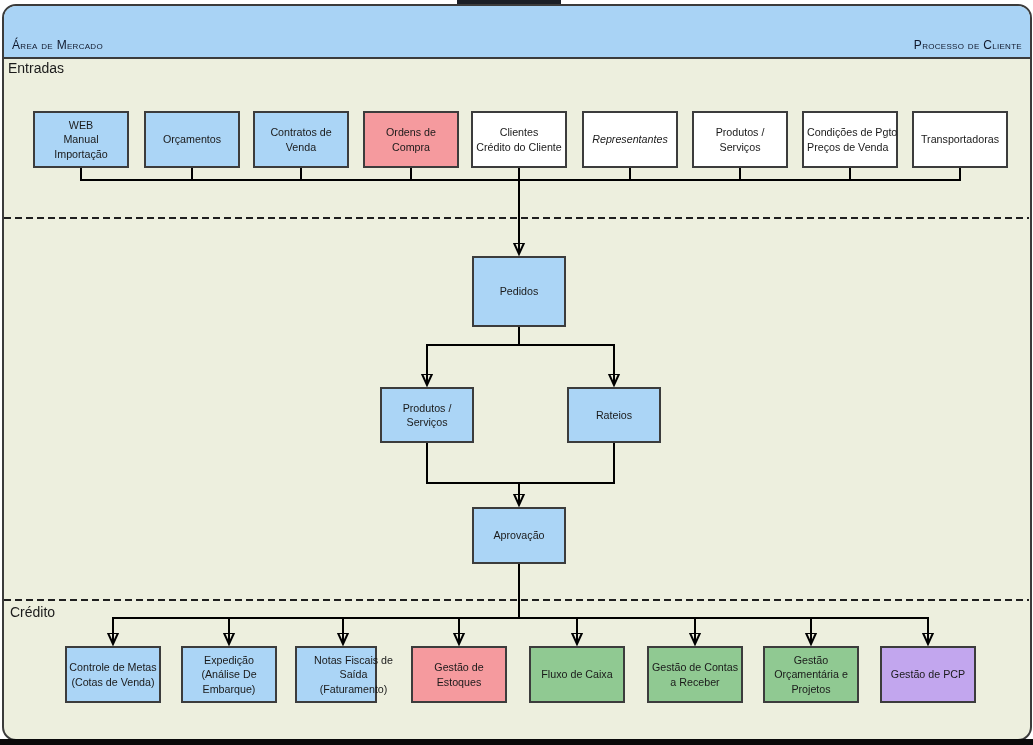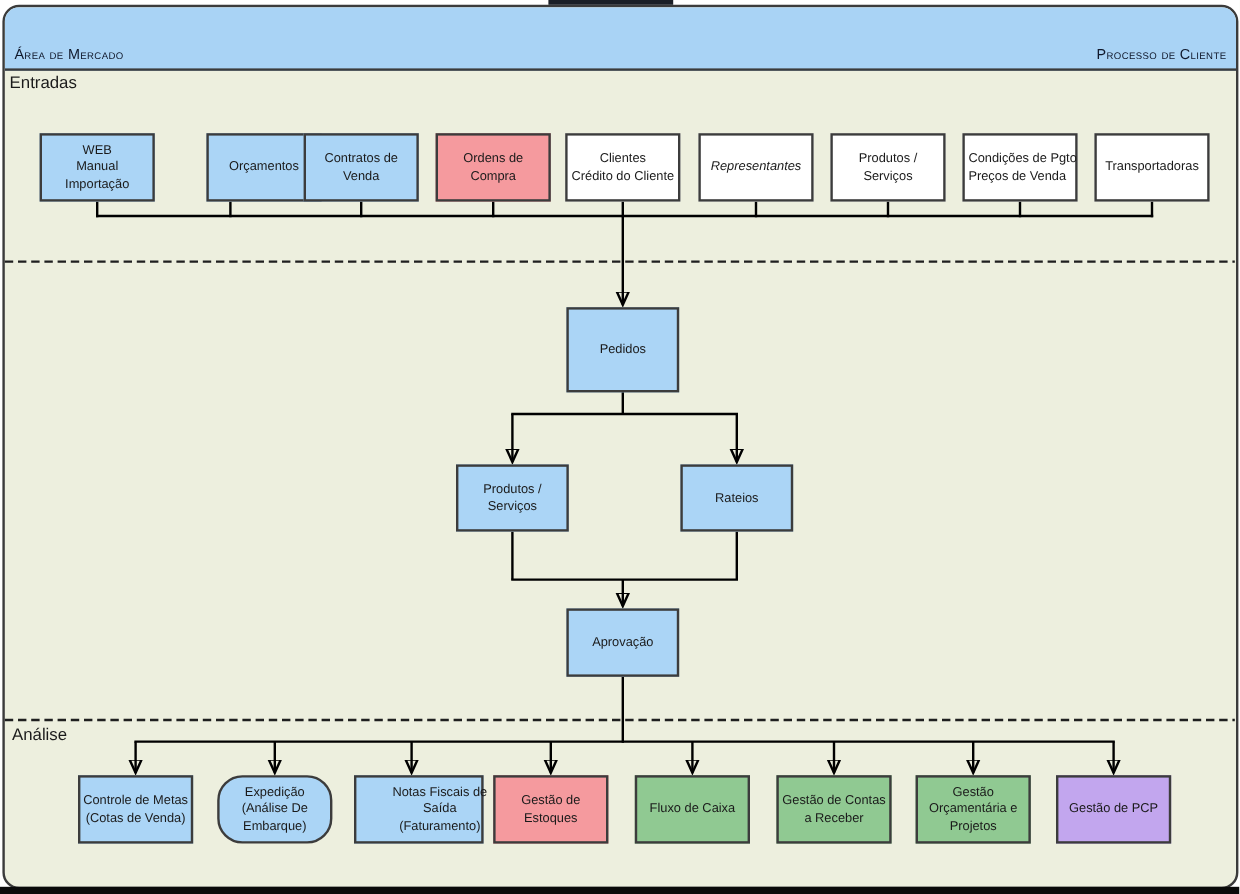--- a/index.html
+++ b/index.html
@@ -45,21 +45,21 @@
   <div class="top-strip"></div>
 
   <div class="panel">
     <div class="header">
       <div class="h-label h-left">Área de Mercado</div>
       <div class="h-label h-right">Processo de Cliente</div>
     </div>
   </div>
 
   <div class="section-label" style="left:8px;top:60px;">Entradas</div>
-  <div class="section-label" style="left:10px;top:604px;">Análise</div>
+  <div class="section-label" style="left:10px;top:604px;">Crédito</div>
 
   <svg class="connectors" viewBox="0 0 1033 745">
     <defs>
       <marker id="ah" markerUnits="userSpaceOnUse" markerWidth="14" markerHeight="14" refX="11" refY="7" orient="auto">
         <path d="M0,2 L11,7 L0,12 Z" fill="#000" stroke="none"></path>
       </marker>
     </defs>
 
     <path d="M81 168 V181 M192 168 V181 M301 168 V181 M411 168 V181 M519 168 V181 M630 168 V181 M740 168 V181 M850 168 V181 M960 168 V181"></path>
     <path class="sq" d="M81 180 H960"></path>
@@ -86,21 +86,21 @@
     <line x1="459" y1="618" x2="459" y2="644" marker-end="url(#ah)"></line>
     <line x1="577" y1="618" x2="577" y2="644" marker-end="url(#ah)"></line>
     <line x1="695" y1="618" x2="695" y2="644" marker-end="url(#ah)"></line>
     <line x1="811" y1="618" x2="811" y2="644" marker-end="url(#ah)"></line>
     <line x1="928" y1="618" x2="928" y2="644" marker-end="url(#ah)"></line>
   </svg>
 
   <div class="flow-box c-blue" style="left:33px;top:111px;width:96px;height:57px;">WEB
 Manual
 Importação</div>
-  <div class="flow-box c-blue" style="left:144px;top:111px;width:96px;height:57px;margin-left:28px;">Orçamentos</div>
+  <div class="flow-box c-blue" style="left:144px;top:111px;width:96px;height:57px;">Orçamentos</div>
   <div class="flow-box c-blue" style="left:253px;top:111px;width:96px;height:57px;">Contratos de
 Venda</div>
   <div class="flow-box c-red" style="left:363px;top:111px;width:96px;height:57px;">Ordens de
 Compra</div>
   <div class="flow-box c-white" style="left:471px;top:111px;width:96px;height:57px;">Clientes
 Crédito do Cliente</div>
   <div class="flow-box c-white" style="left:582px;top:111px;width:96px;height:57px;font-style:italic;">Representantes</div>
   <div class="flow-box c-white" style="left:692px;top:111px;width:96px;height:57px;">Produtos /
 Serviços</div>
   <div class="flow-box c-white align-left" style="left:802px;top:111px;width:96px;height:57px;">Condições de Pgto
@@ -108,24 +108,24 @@
   <div class="flow-box c-white" style="left:912px;top:111px;width:96px;height:57px;">Transportadoras</div>
 
   <div class="flow-box c-blue" style="left:472px;top:256px;width:94px;height:71px;">Pedidos</div>
   <div class="flow-box c-blue" style="left:380px;top:387px;width:94px;height:56px;">Produtos /
 Serviços</div>
   <div class="flow-box c-blue" style="left:567px;top:387px;width:94px;height:56px;">Rateios</div>
   <div class="flow-box c-blue" style="left:472px;top:507px;width:94px;height:57px;">Aprovação</div>
 
   <div class="flow-box c-blue" style="left:65px;top:646px;width:96px;height:57px;">Controle de Metas
 (Cotas de Venda)</div>
-  <div class="flow-box c-blue" style="left:181px;top:646px;width:96px;height:57px;border-radius:21px;">Expedição
+  <div class="flow-box c-blue" style="left:181px;top:646px;width:96px;height:57px;">Expedição
 (Análise De
 Embarque)</div>
-  <div class="flow-box c-blue" style="left:295px;top:646px;width:108px;height:57px;padding-left:35px;">Notas Fiscais de
+  <div class="flow-box c-blue" style="left:295px;top:646px;width:82px;height:57px;padding-left:35px;">Notas Fiscais de
 Saída
 (Faturamento)</div>
   <div class="flow-box c-red" style="left:411px;top:646px;width:96px;height:57px;">Gestão de
 Estoques</div>
   <div class="flow-box c-green" style="left:529px;top:646px;width:96px;height:57px;">Fluxo de Caixa</div>
   <div class="flow-box c-green" style="left:647px;top:646px;width:96px;height:57px;">Gestão de Contas
 a Receber</div>
   <div class="flow-box c-green" style="left:763px;top:646px;width:96px;height:57px;">Gestão
 Orçamentária e
 Projetos</div>

